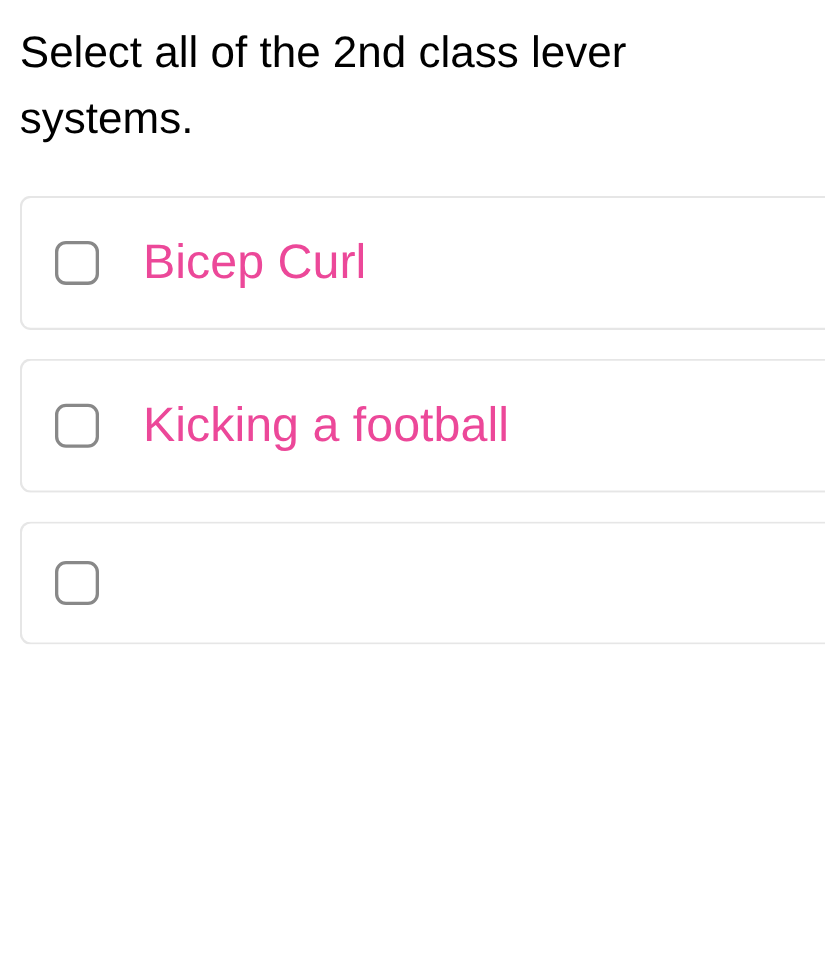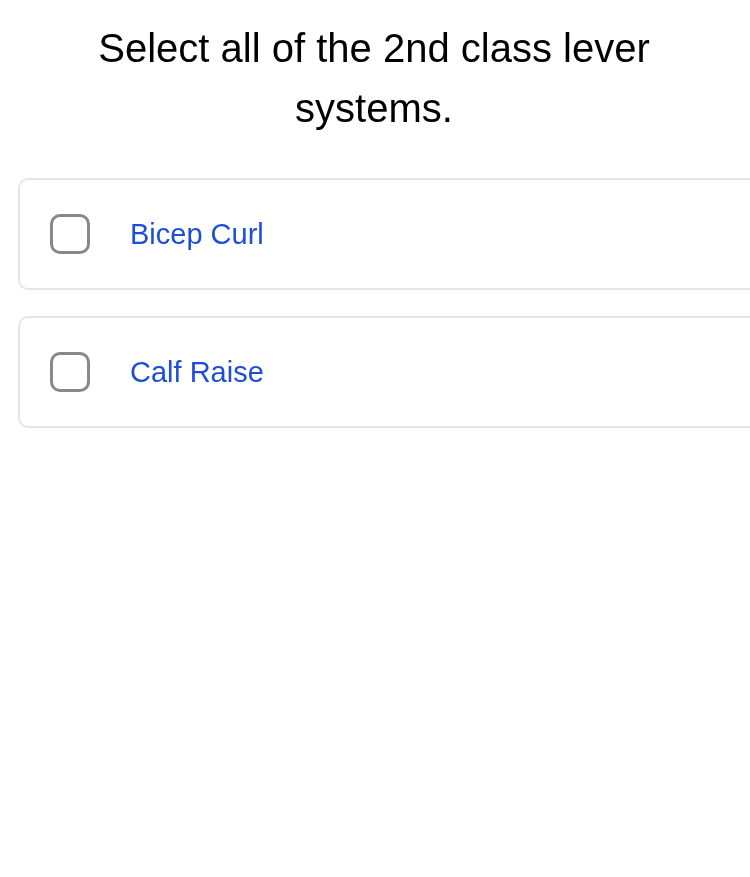--- a/index.html
+++ b/index.html
@@ -1,19 +1,18 @@
 <!DOCTYPE html>
 <html><head>
   <meta charset="utf-8">
   <style>
     * {
       box-sizing: border-box;
       margin: 0;
       padding: 0;
-      text-align: center;
     }
     body {
       width: 750px;
       height: 877px;
       font-family: -apple-system, BlinkMacSystemFont, "Segoe UI", Helvetica, Arial, sans-serif;
       background: #ffffff;
       padding: 18px 0 0 18px;
       overflow: hidden;
     }
     .question {
@@ -43,32 +42,35 @@
     .checkbox {
       width: 40px;
       height: 40px;
       border: 3px solid #888888;
       border-radius: 10px;
       margin-right: 40px;
       flex-shrink: 0;
       background: #ffffff;
     }
     .option-label {
-      font-size: 29px;
-      color: #1d4ed8;
+      font-size: 44px;
+      color: #ec4899;
       font-weight: 400;
     }
   </style>
 </head>
 <body>
 
 <div class="question">Select all of the 2nd class lever systems.</div>
 
 <div class="options">
   <div class="option">
     <div class="checkbox"></div>
     <span class="option-label">Bicep Curl</span>
   </div>
   <div class="option">
     <div class="checkbox"></div>
-    <span class="option-label">Calf Raise</span>
+    <span class="option-label">Kicking a football</span>
+  </div>
+  <div class="option">
+    <div class="checkbox"></div>
   </div>
 </div>
 
 </body></html>

